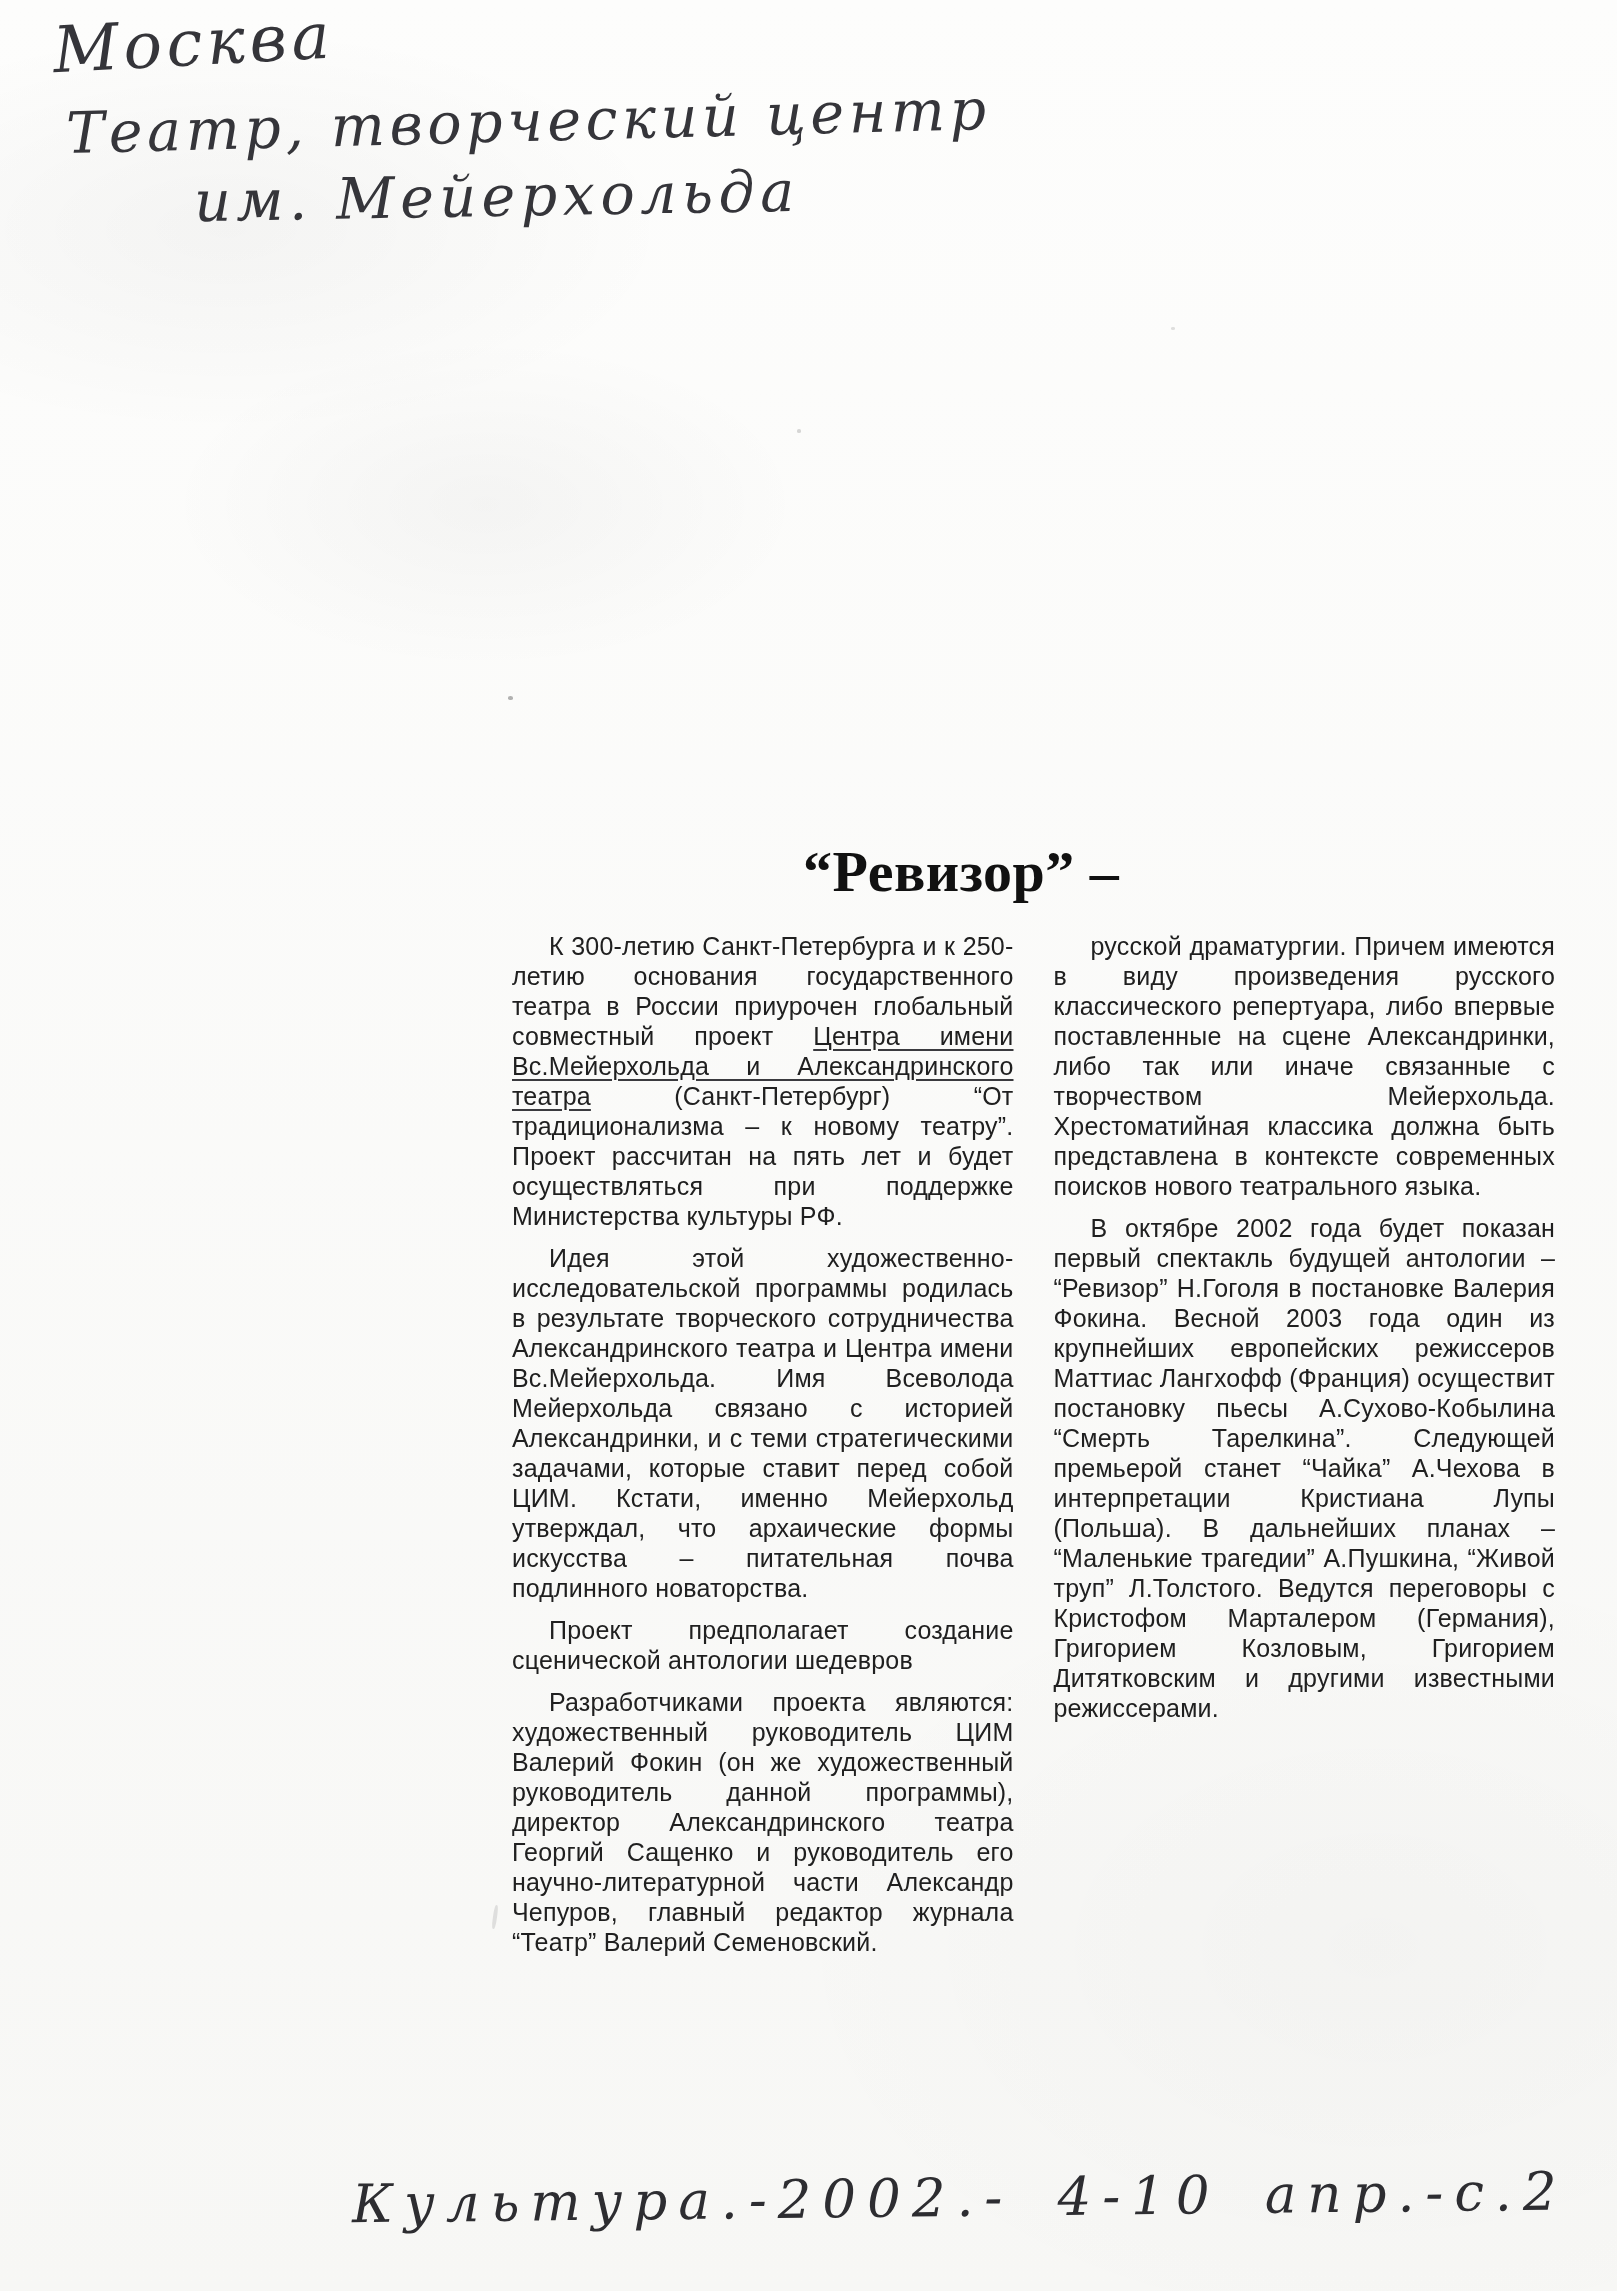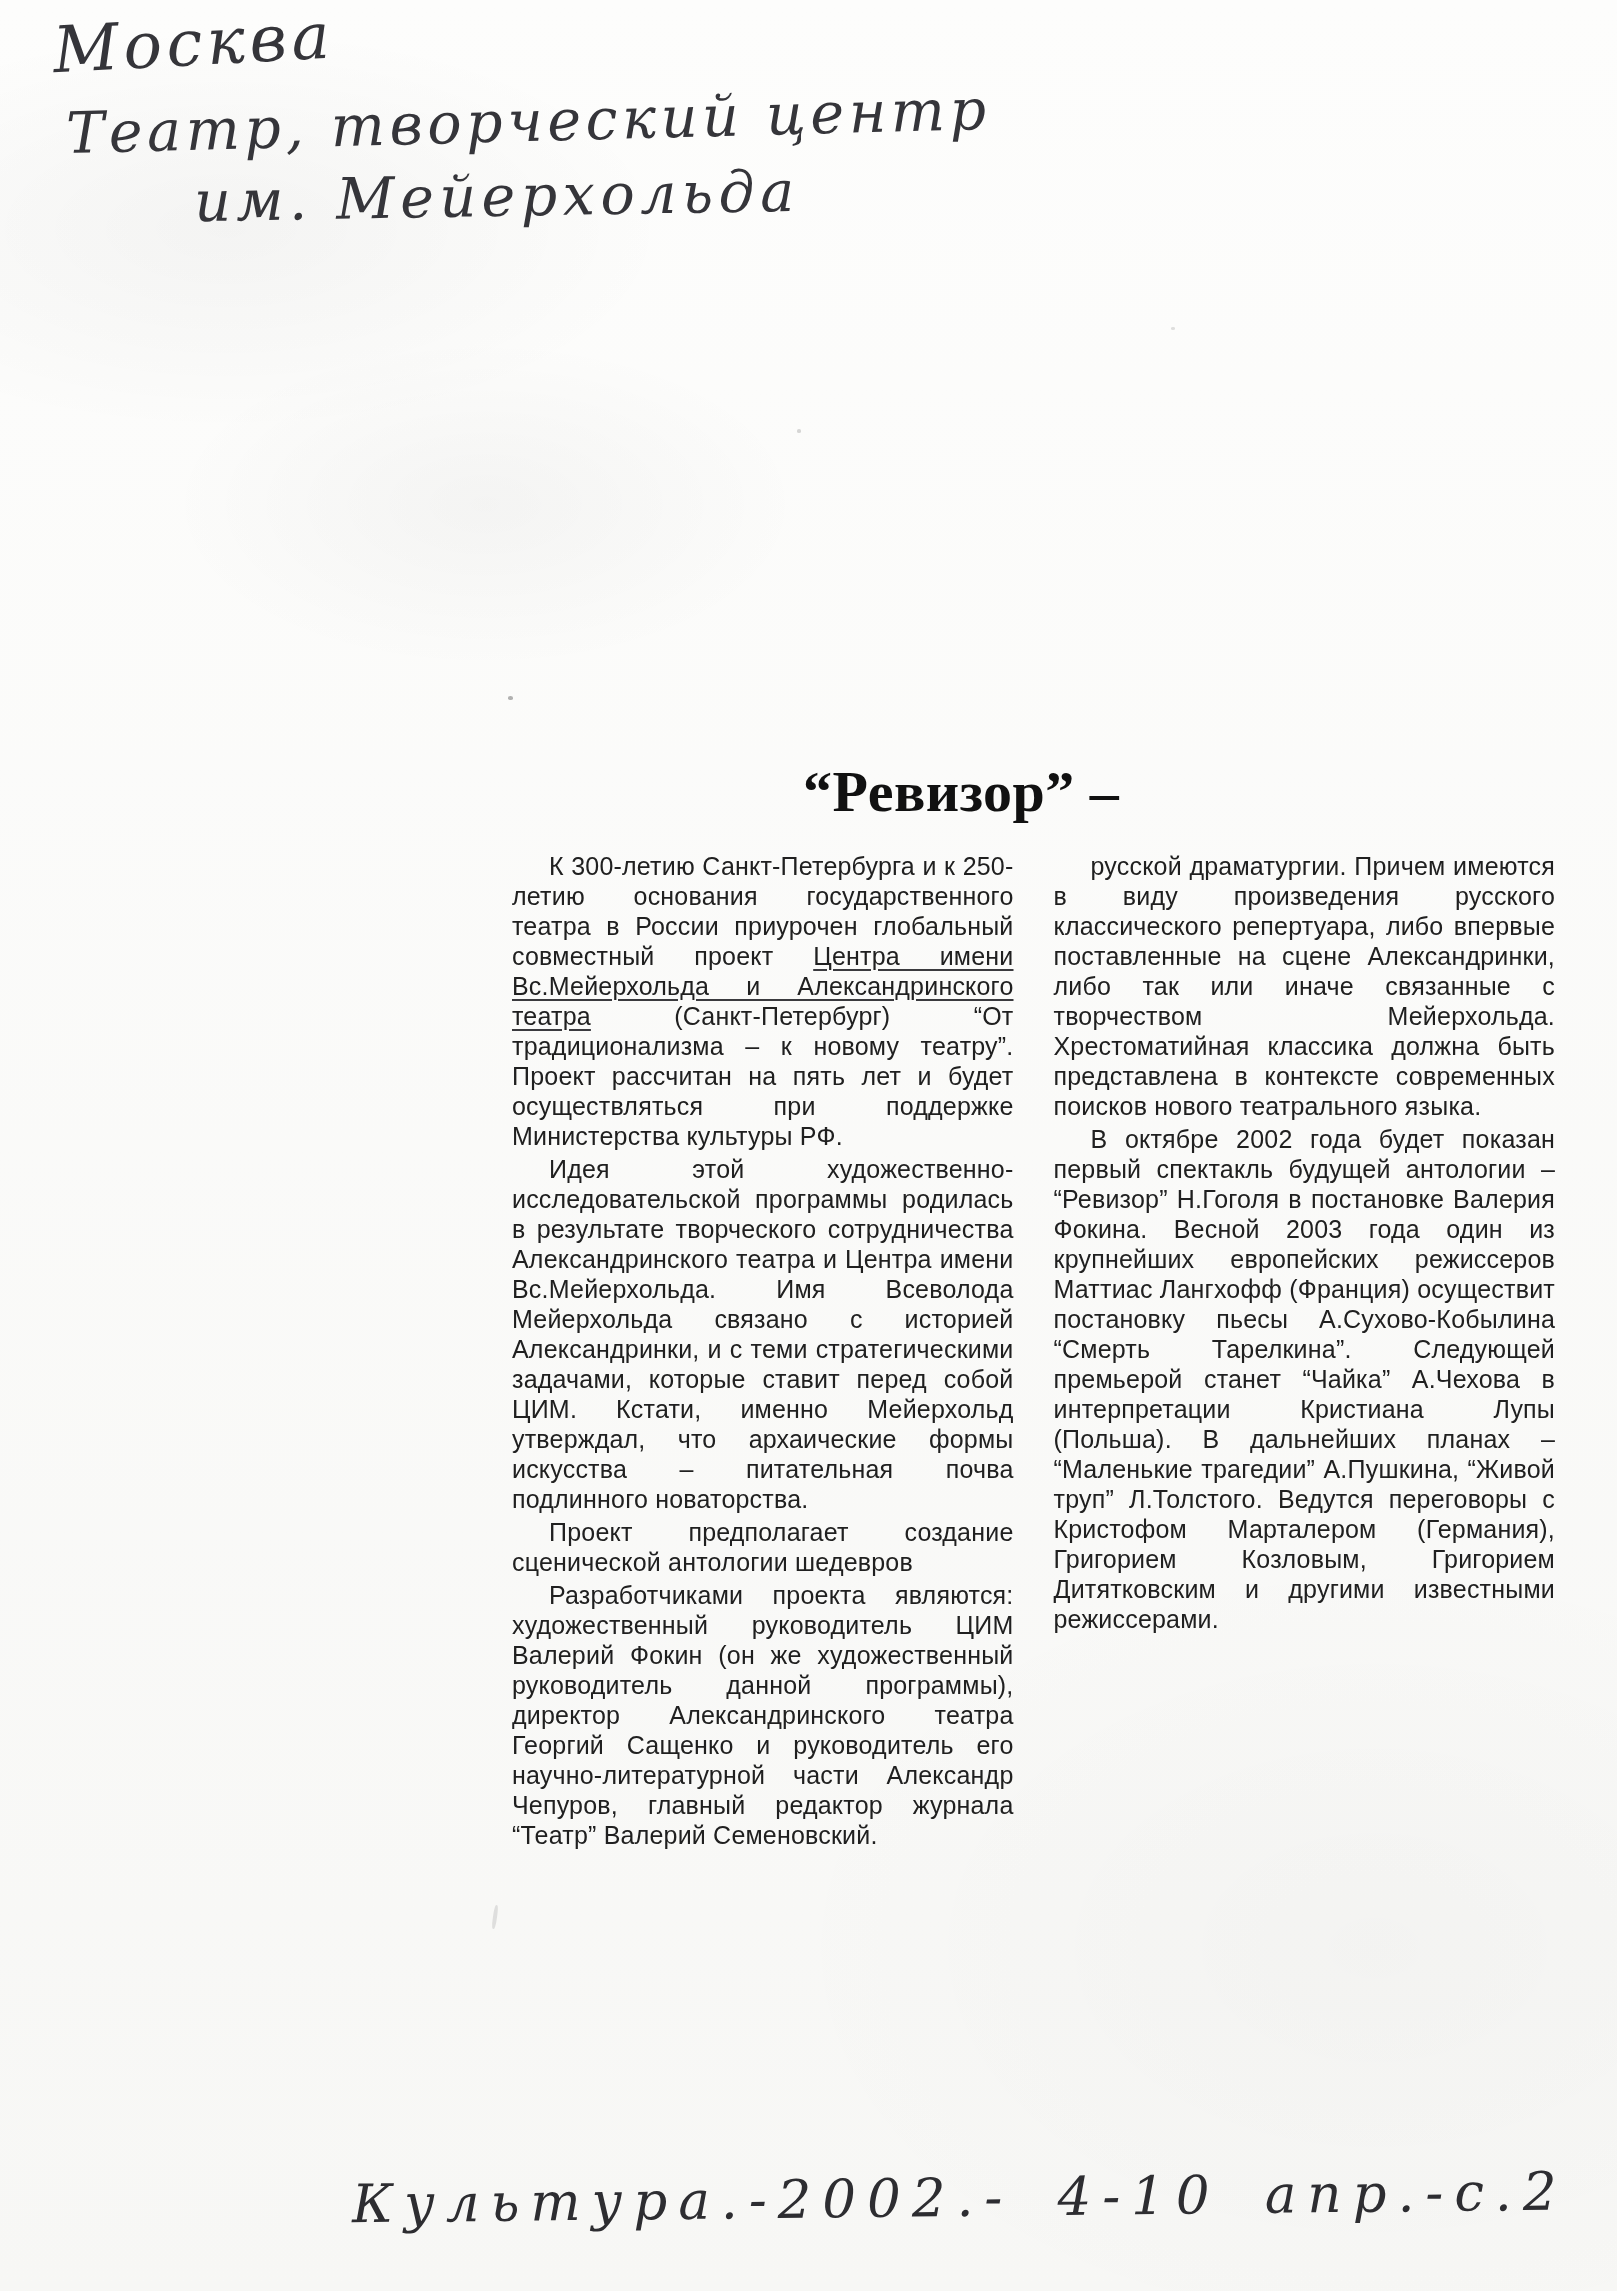--- a/index.html
+++ b/index.html
@@ -32,21 +32,21 @@
   .hw-top-3 { left:194px; top:163px; font-size:57px; letter-spacing:5.5px;  transform:rotate(-1deg); }
   .hw-bottom {
     left:352px; top:2167px;
     font-size:53px; letter-spacing:11px; word-spacing:16.4px;
     transform:rotate(-0.6deg);
     color:#2d2d31;
   }
   
   .article {
     position:absolute;
-    left:512px; top:760px;
+    left:512px; top:840px;
     width:1043px;
   }
   .title {
     margin-left:291px;
     font-family:"Liberation Serif", serif;
     font-weight:700;
     font-size:58px;
     line-height:64px;
     color:#111;
     letter-spacing:0.5px;
@@ -58,21 +58,21 @@
   }
   .col { flex:1; }
   .col p {
     text-align:justify;
     text-indent:37px;
     font-size:25px;
     line-height:30px;
     letter-spacing:0.2px;
     color:#202020;
   }
-  .col p + p { margin-top:3px; }
+  .col p + p { margin-top:12px; }
   .pen-underline {
     text-decoration:underline;
     text-decoration-color:#3a3a3e;
     text-decoration-thickness:1.8px;
     text-underline-offset:3.7px;
   }
   .author {
     margin-top:3.7px;
     text-align:right;
     font-weight:700;

